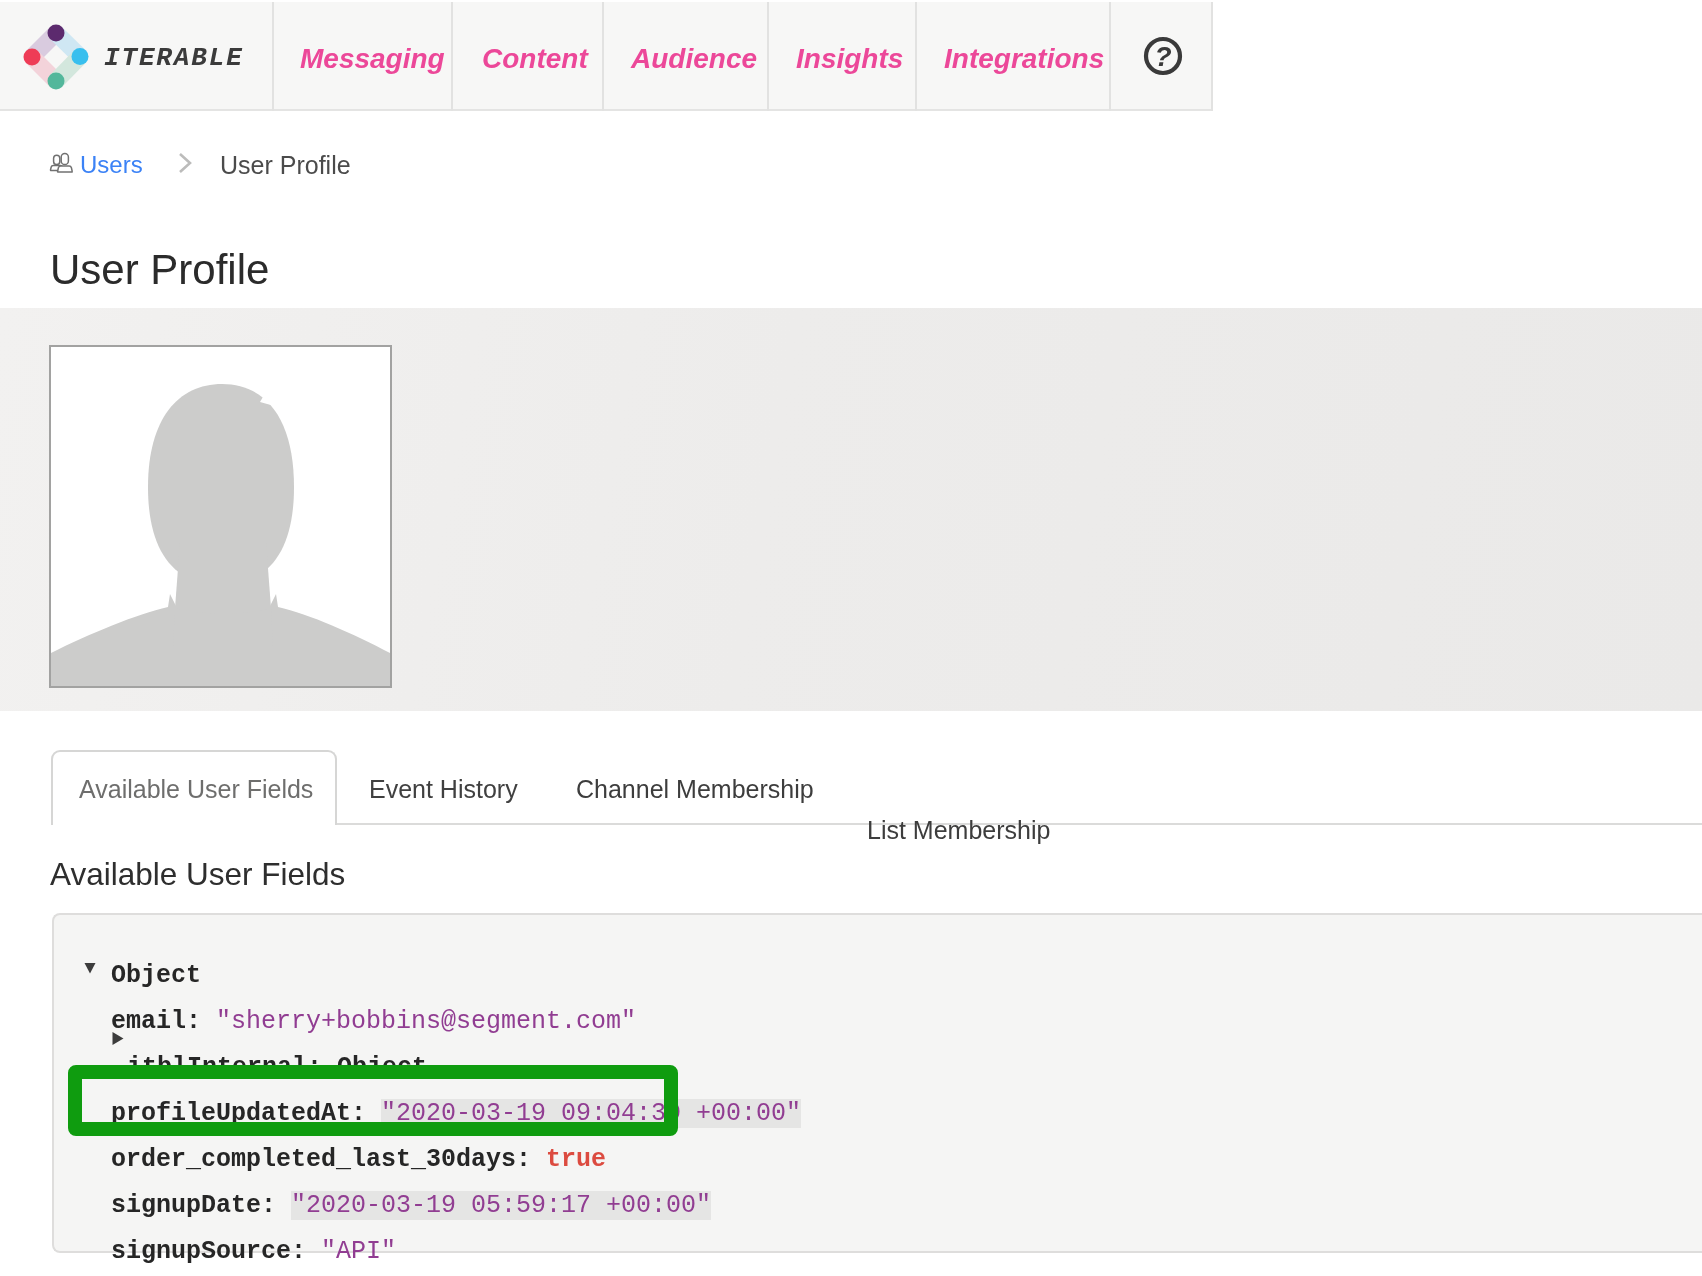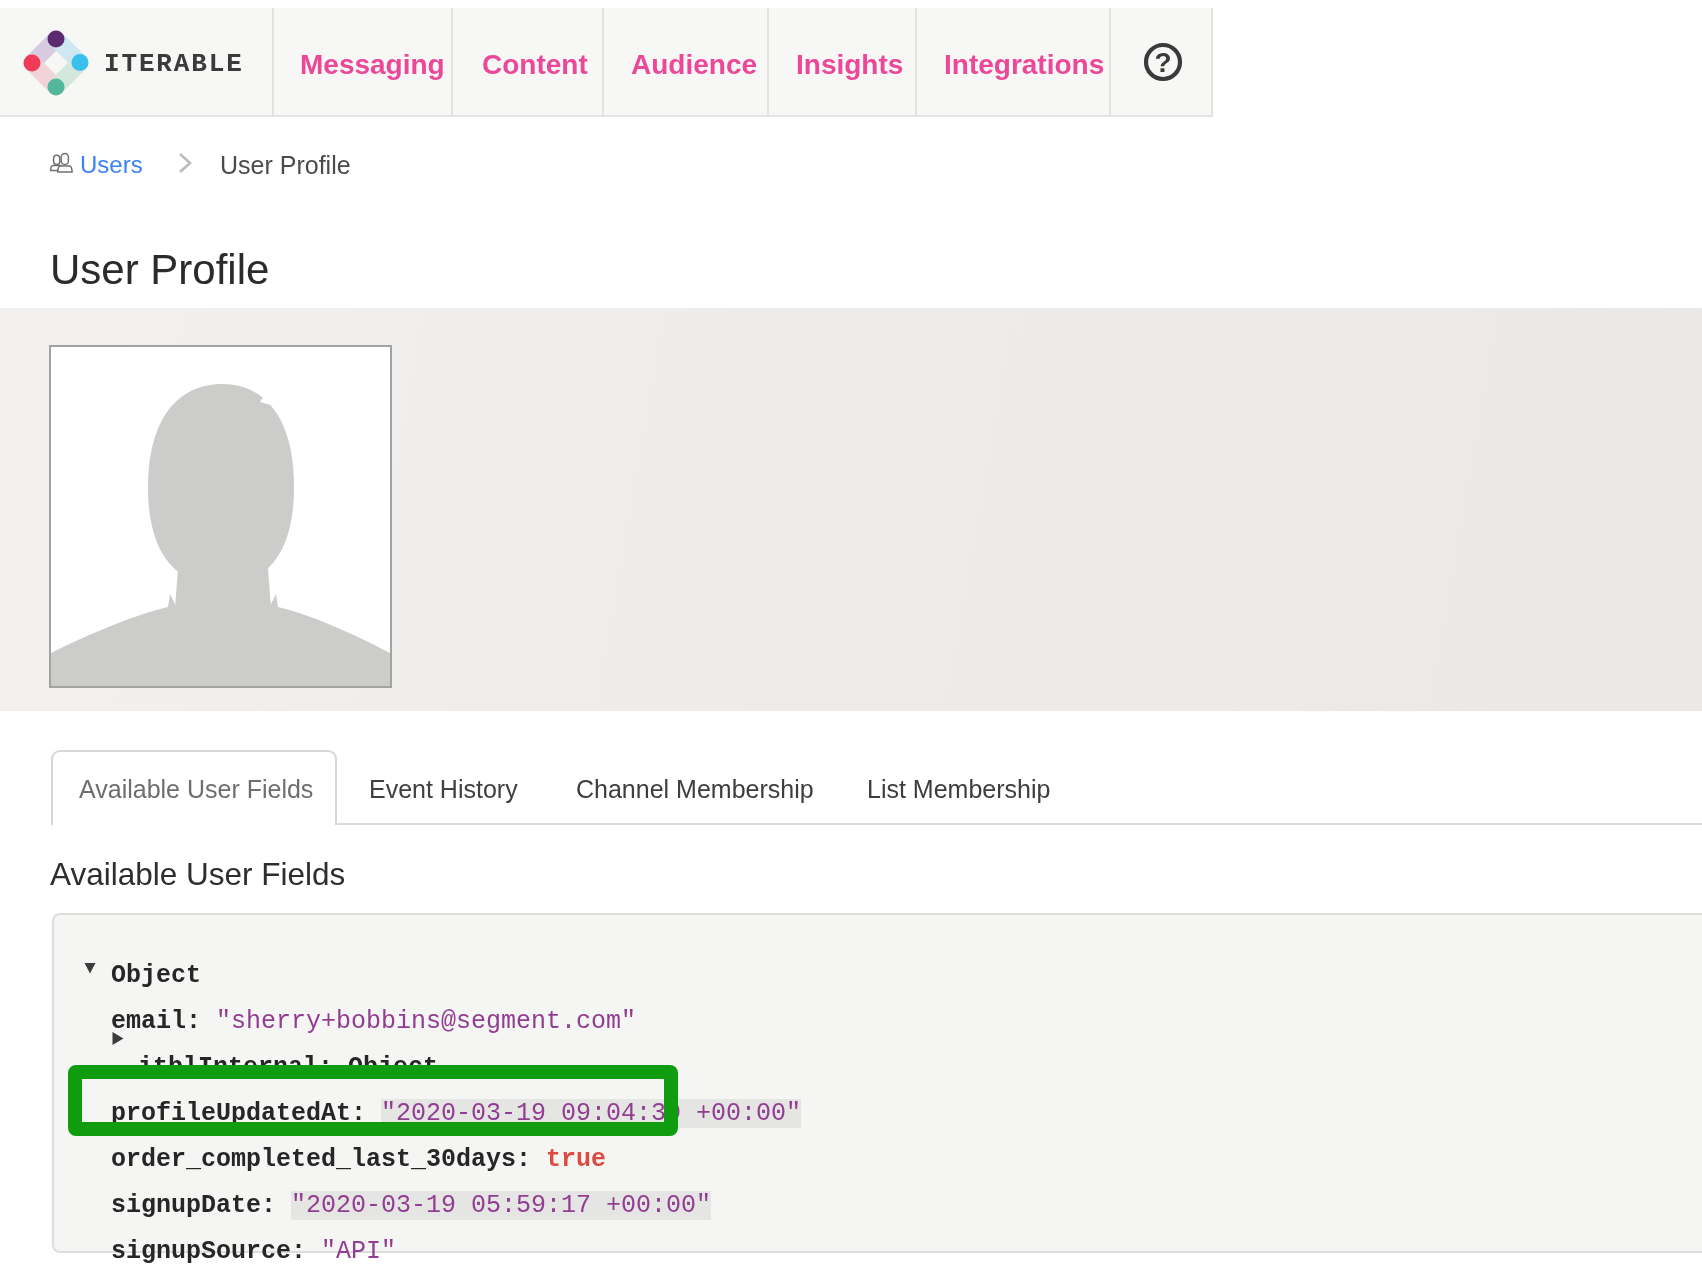--- a/index.html
+++ b/index.html
@@ -1,20 +1,20 @@
 <!DOCTYPE html>
 <html><head>
 <meta charset="utf-8">
 <style>
   * { margin:0; padding:0; box-sizing:border-box; }
   html,body { width:1702px; height:1276px; background:#fff; overflow:hidden;
     font-family:"Liberation Sans", sans-serif; position:relative; }
   .abs { position:absolute; }
   
-  .nav { position:absolute; left:0; top:8px; width:1428px; height:109px; background:#fff; }
+  .nav { position:absolute; left:0; top:2px; width:1428px; height:109px; background:#fff;font-style:italic; }
   .navgray { position:absolute; left:0; top:0; width:1213px; height:109px; background:#f7f7f6;
     border-bottom:2px solid #e4e4e3; }
   .navline { position:absolute; top:0; width:2px; height:109px; background:#e2e2e1; }
   .navitem { position:absolute; top:41px; height:30px; font-weight:bold; font-size:28px;
     color:#ec4899; white-space:nowrap; }
   .brand { position:absolute; left:104px; top:41px; font-family:"Liberation Mono", monospace;
     font-weight:bold; font-size:26px; letter-spacing:1.85px; color:#3b3b3b; }
   
   .crumb { position:absolute; top:151px; font-size:24px; white-space:nowrap; }
   
@@ -113,27 +113,27 @@
         <polygon points="216,43 227,60 209,55" fill="#fff"></polygon>
       </svg>
     </div>
   </div>
 
   <div class="tabline"></div>
   <div class="tabbox"></div>
   <div class="tabtxt" style="left:79px;color:#6e6e6d;">Available User Fields</div>
   <div class="tabtxt" style="left:369px;color:#404040;">Event History</div>
   <div class="tabtxt" style="left:576px;color:#3d3d3d;">Channel Membership</div>
-  <div class="tabtxt" style="left:867px;color:#3d3d3d;">List Membership</div>
+  <div class="tabtxt" style="left:867px;color:#3d3d3d;margin-top:41px;">List Membership</div>
 
   <div class="h2">Available User Fields</div>
   <div class="codeblock"></div>
   <pre class="code">Object
 email: <span class="v">"sherry+bobbins@segment.com"</span>
-<span style="margin-left:27px">itblInternal:</span> Object
+<span style="margin-left:16px">itblInternal:</span> Object
 profileUpdatedAt: <span class="v hl">"2020-03-19 09:04:30 +00:00"</span>
 order_completed_last_30days: <span class="t">true</span>
 signupDate: <span class="v hl">"2020-03-19 05:59:17 +00:00"</span>
 signupSource: <span class="v">"API"</span>
 userId: <span class="v hl">"567"</span></pre>
   <svg class="tri" style="left:84px;top:963px" width="12" height="11" viewBox="0 0 12 11">
     <polygon points="0.5,0 11.5,0 6,10.5" fill="#3c3c3c"></polygon>
   </svg>
   <svg class="tri" style="left:112px;top:1032px" width="12" height="13" viewBox="0 0 12 13">
     <polygon points="0.5,0 11.5,6.5 0.5,13" fill="#3c3c3c"></polygon>

